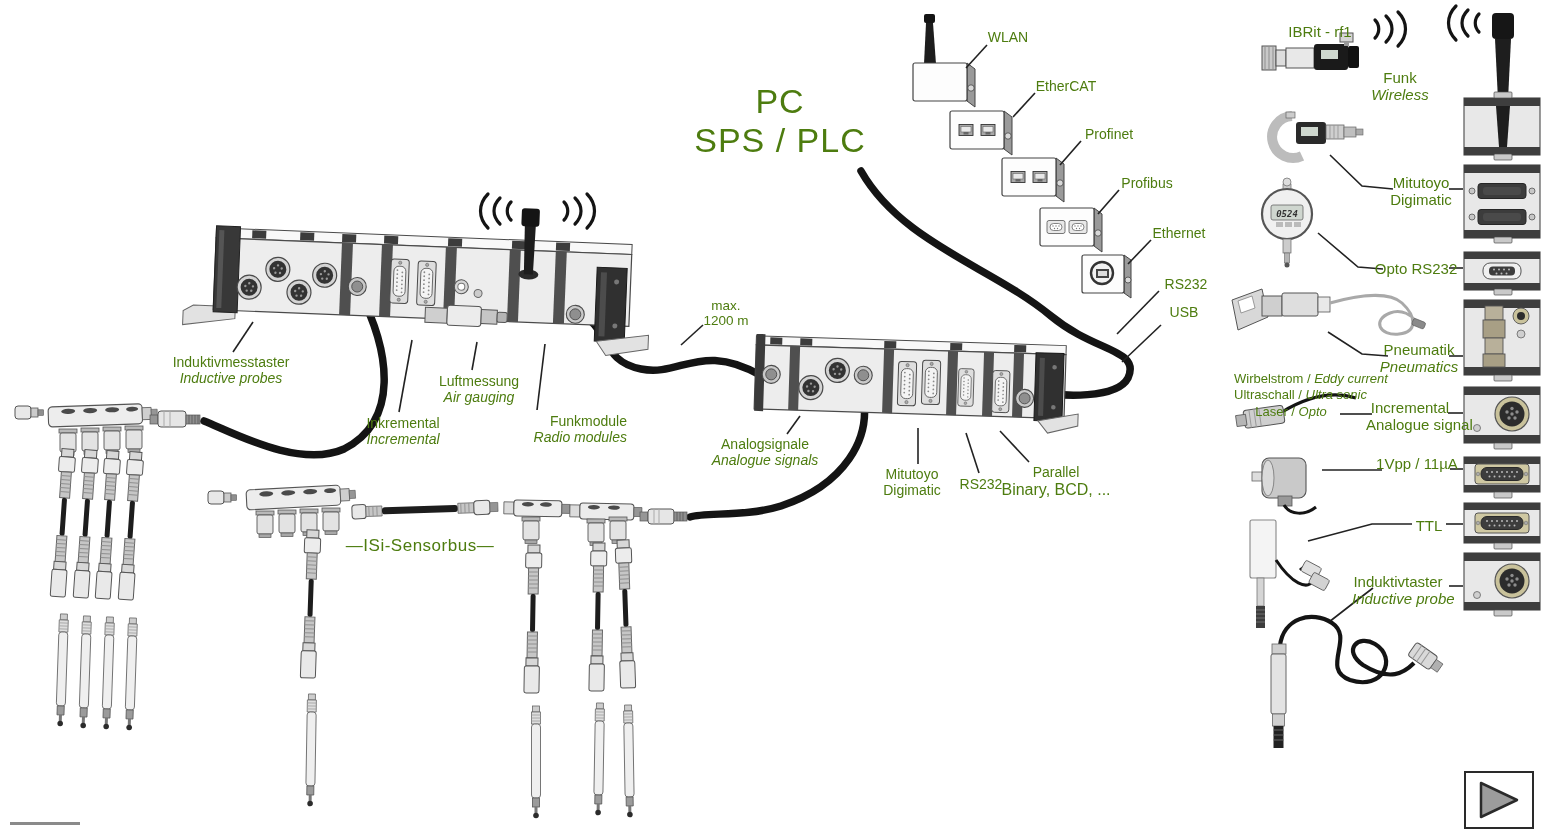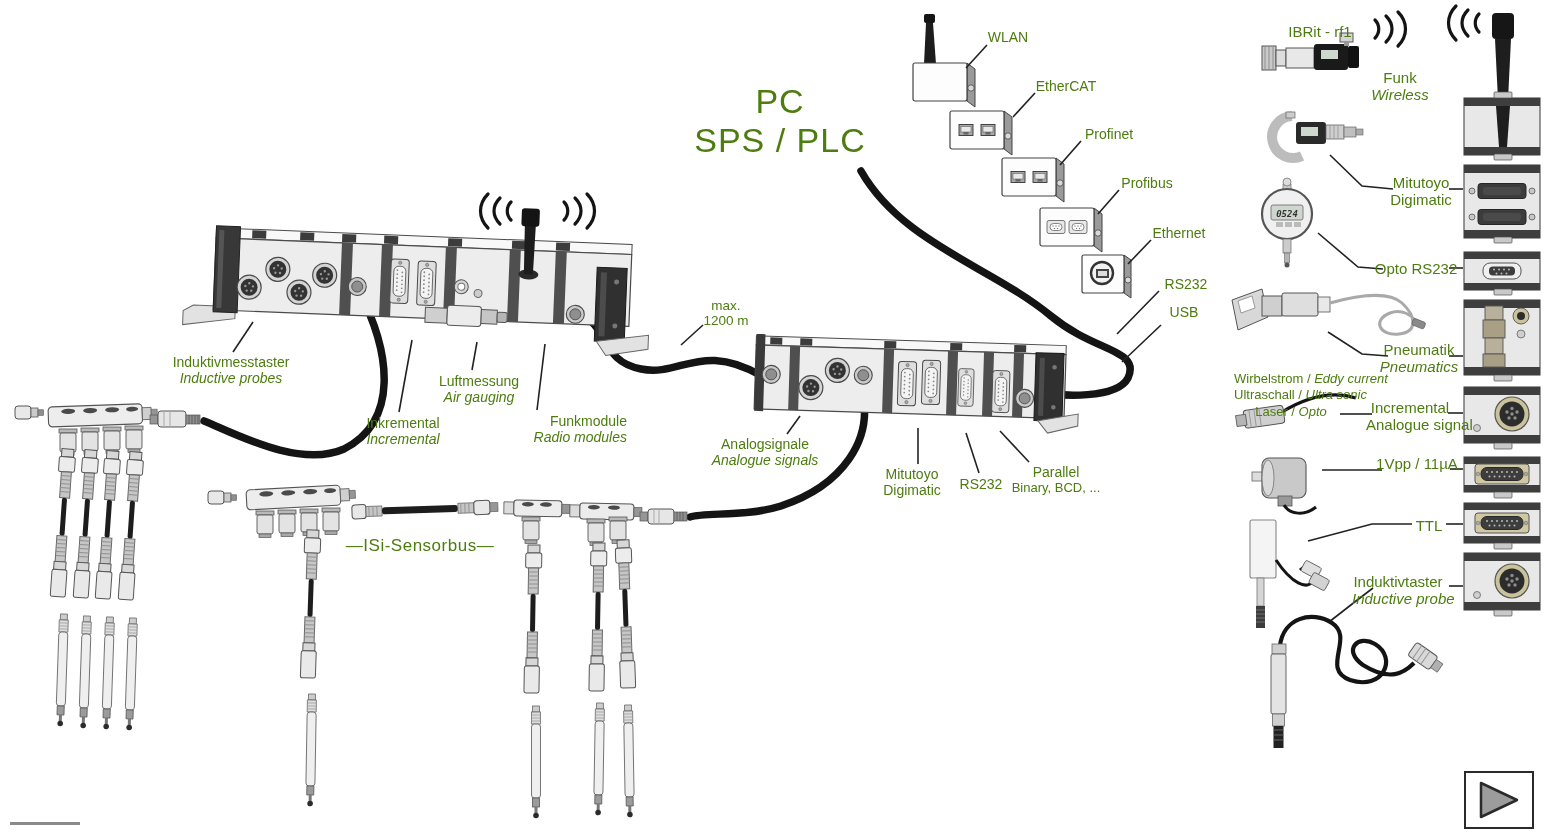--- a/index.html
+++ b/index.html
@@ -5,21 +5,21 @@
   html,body{margin:0;padding:0;background:#fff;}
   #stage{position:relative;width:1560px;height:836px;background:#ffffff;overflow:hidden;
          font-family:"Liberation Sans", sans-serif;}
   .lbl{position:absolute;font-weight:normal;color:#4d7c0f;text-align:center;line-height:1.12;white-space:nowrap;}
   .it{font-style:italic;}
   .f14{font-size:14px;}
   .f11{font-size:15px;}
   .f7{font-size:13px;line-height:1.25;}
   .title{font-size:34px;line-height:1.15;letter-spacing:1px;}
   .sensorbus{font-size:17px;letter-spacing:0.5px;}
-  .sub{font-size:13px;}
+  .sub{font-size:16px;}
   #play-btn{position:absolute;left:1464px;top:771px;width:66px;height:54px;background:#fff;
             border:2.5px solid #2a2a2a;display:flex;align-items:center;justify-content:center;cursor:pointer;}
   #gray-line{position:absolute;left:10px;top:822px;width:70px;height:3px;background:#8a8a8a;}
   svg{display:block;}
   #art{position:absolute;left:0;top:0;}
 </style>
 </head>
 <body>
 
 <div id="stage">

